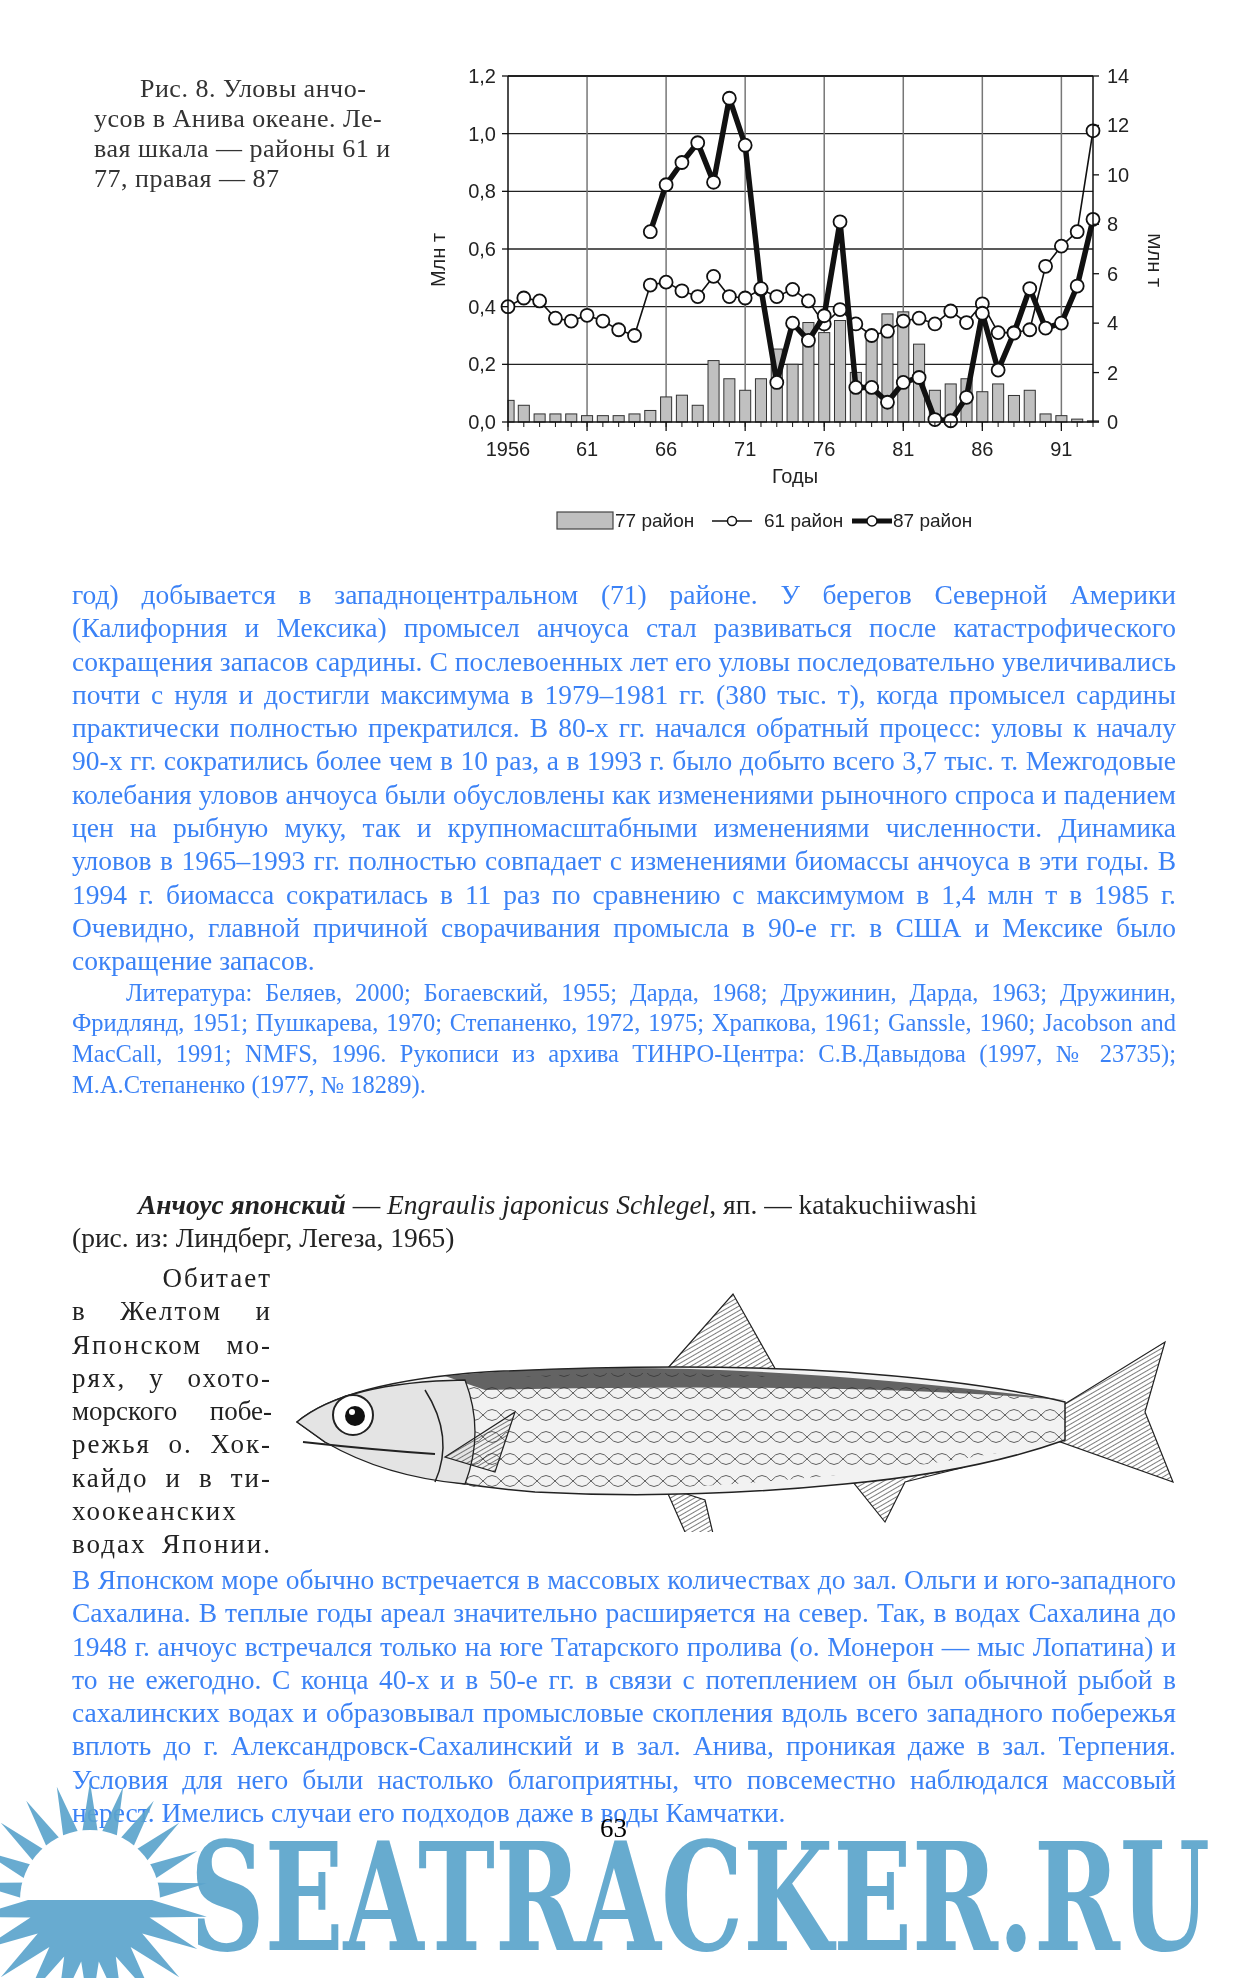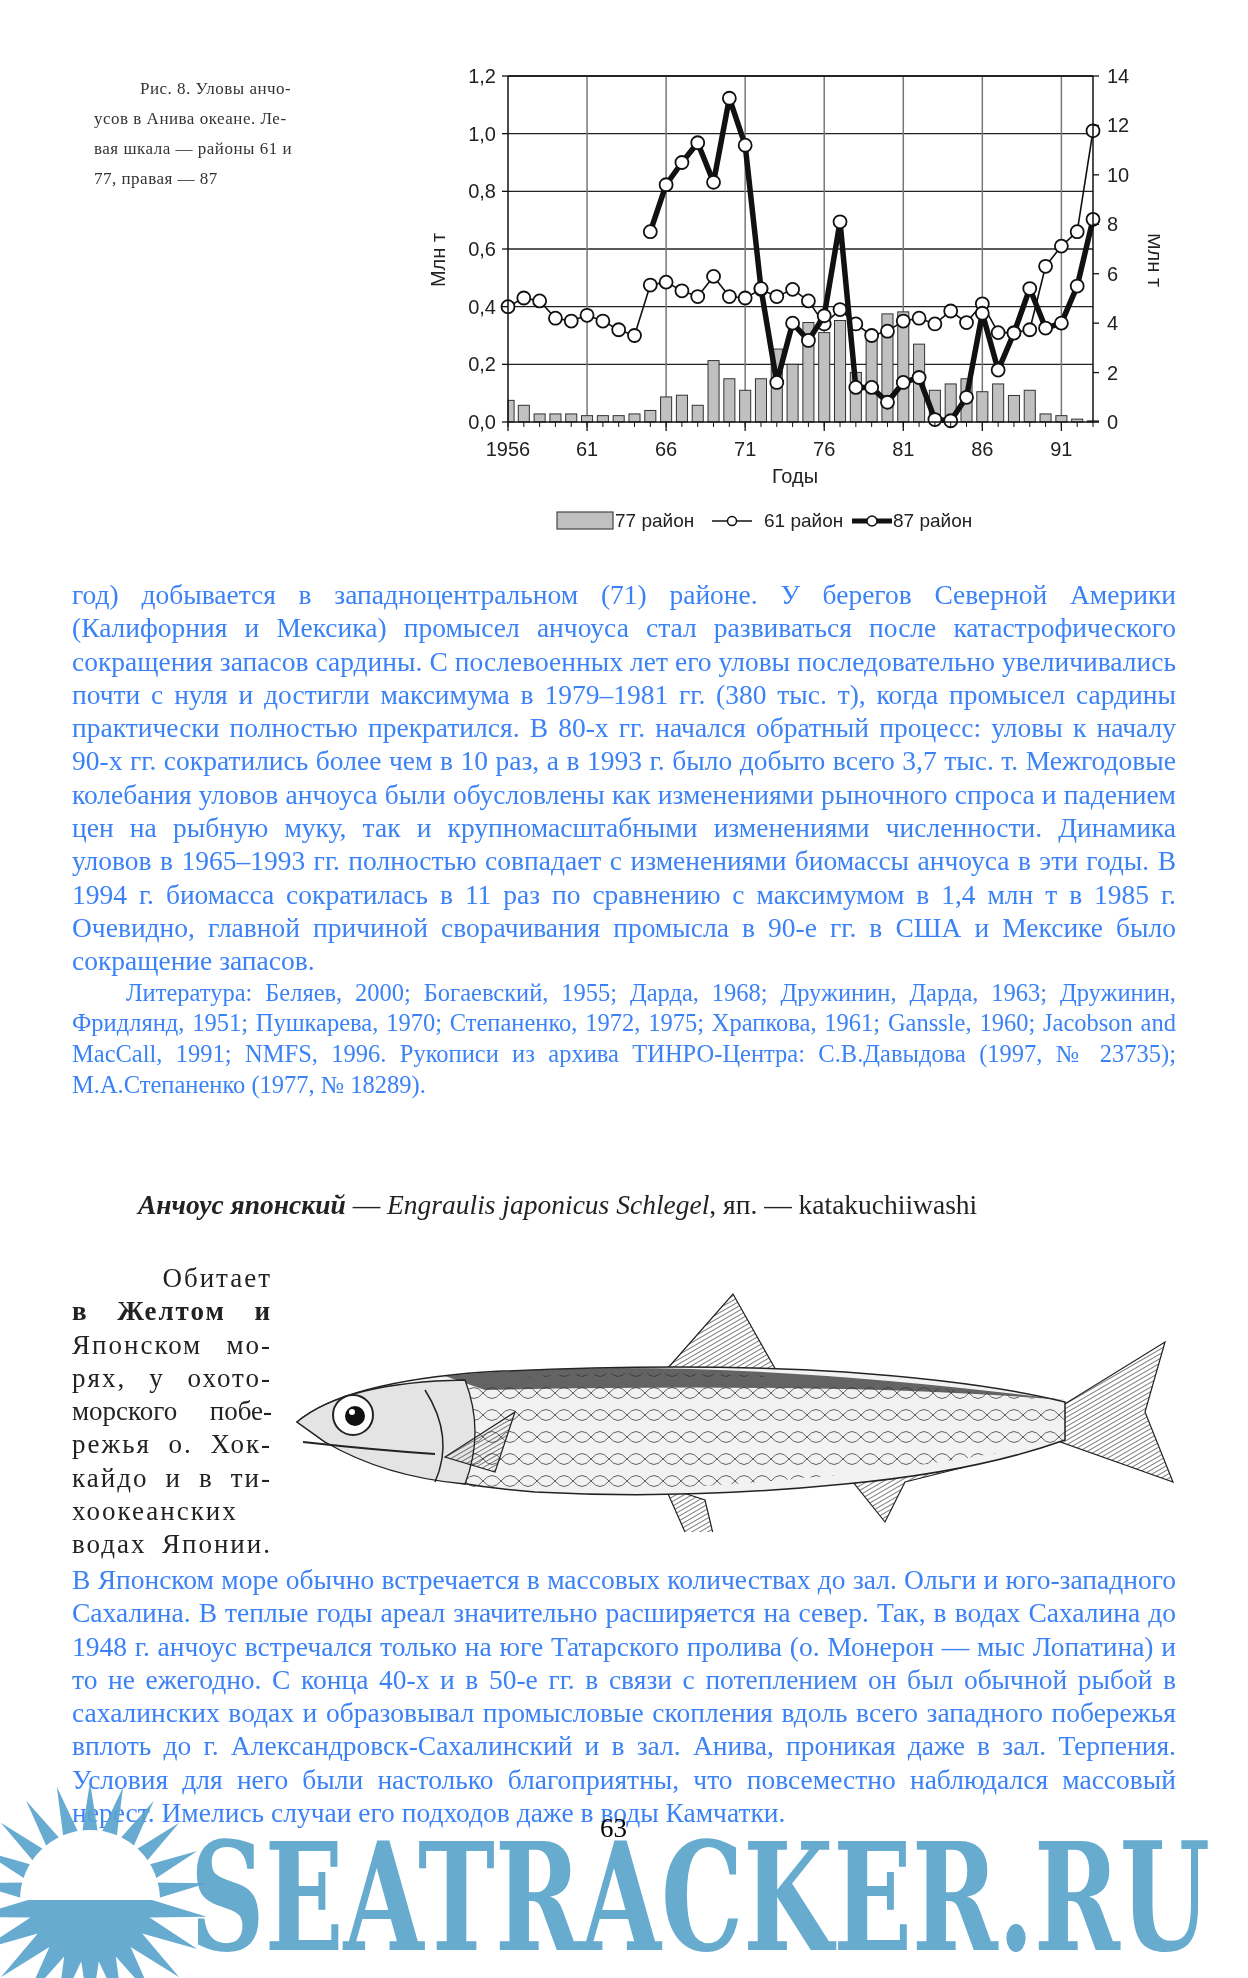--- a/index.html
+++ b/index.html
@@ -1,18 +1,18 @@
 <!DOCTYPE html>
 <html><head>
 <meta charset="utf-8">
 <style>
   html, body { margin:0; padding:0; background:#ffffff; }
   body { width:1248px; height:1978px; position:relative; overflow:hidden;
          font-family:"Liberation Serif", "DejaVu Serif", serif; color:#222; }
-  .caption { position:absolute; left:94px; top:74px; width:320px; font-size:17px; line-height:30px;
+  .caption { position:absolute; left:94px; top:74px; width:320px; font-size:26px; line-height:30px;
              text-align:justify; color:#333; letter-spacing:0.5px; }
   .caption .ind { display:inline-block; width:46px; }
   #chart { position:absolute; left:400px; top:50px; }
   .chart-txt { font-family:"Liberation Sans", "DejaVu Sans", sans-serif; fill:#222; }
   .body-text { position:absolute; left:72px; width:1104px; font-size:27.5px; line-height:33.3px;
                text-align:justify; color:#3b82f6; }
   .body-text p { margin:0; }
   .ref { font-size:24.5px; line-height:30.7px; }
   .indent { text-indent:54px; }
   .species { position:absolute; left:72px; top:1188px; width:1104px; font-size:27.5px; line-height:33.3px; text-align:justify; }
@@ -269,25 +269,26 @@
   </g>
 </svg>
 
 <div class="body-text" style="top:578px;">
   <p>год) добывается в западноцентральном (71) районе. У берегов Северной Америки (Калифорния и Мексика) промысел анчоуса стал развиваться после катастрофического сокращения запасов сардины. С послевоенных лет его уловы последовательно увеличивались почти с нуля и достигли максимума в 1979–1981 гг. (380 тыс. т), когда промысел сардины практически полностью прекратился. В 80-х гг. начался обратный процесс: уловы к началу 90-х гг. сократились более чем в 10 раз, а в 1993 г. было добыто всего 3,7 тыс. т. Межгодовые колебания уловов анчоуса были обусловлены как изменениями рыночного спроса и падением цен на рыбную муку, так и крупномасштабными изменениями численности. Динамика уловов в 1965–1993 гг. полностью совпадает с изменениями биомассы анчоуса в эти годы. В 1994 г. биомасса сократилась в 11 раз по сравнению с максимумом в 1,4 млн т в 1985 г. Очевидно, главной причиной сворачивания промысла в 90-е гг. в США и Мексике было сокращение запасов.</p>
   <p class="ref indent">Литература: Беляев, 2000; Богаевский, 1955; Дарда, 1968; Дружинин, Дарда, 1963; Дружинин, Фридлянд, 1951; Пушкарева, 1970; Степаненко, 1972, 1975; Храпкова, 1961; Ganssle, 1960; Jacobson and MacCall, 1991; NMFS, 1996. Рукописи из архива ТИНРО-Центра: С.В.Давыдова (1997, № 23735); М.А.Степаненко (1977, № 18289).</p>
 </div>
 
 <div class="species">
   <span class="indent-sp" style="display:inline-block;width:66px;"></span><span class="ital-bold">Анчоус японский</span><span> — </span><span class="ital">Engraulis japonicus Schlegel</span><span>, яп. — katakuchiiwashi</span><br>
+  <span>(рис. из: Линдберг, Легеза, 1965)</span>
 </div>
 
 <div class="narrow">
   <span style="text-indent:54px;text-align:right;">Обитает</span>
-  <span style="text-align-last:justify;font-weight:bold;">в Желтом и</span>
+  <span style="text-align-last:justify;">в Желтом и</span>
   <span style="text-align-last:justify;font-family:Liberation Serif, serif;">Японском мо-</span>
   <span style="text-align-last:justify;">рях, у охото-</span>
   <span style="text-align-last:justify;letter-spacing:0;">морского побе-</span>
   <span style="text-align-last:justify;">режья о. Хок-</span>
   <span style="text-align-last:justify;">кайдо и в ти-</span>
   <span style="text-align-last:justify;">хоокеанских</span>
   <span style="text-align-last:justify;">водах Японии.</span>
 </div>
 
 <svg class="fish" width="890" height="260" viewBox="0 0 890 260">

